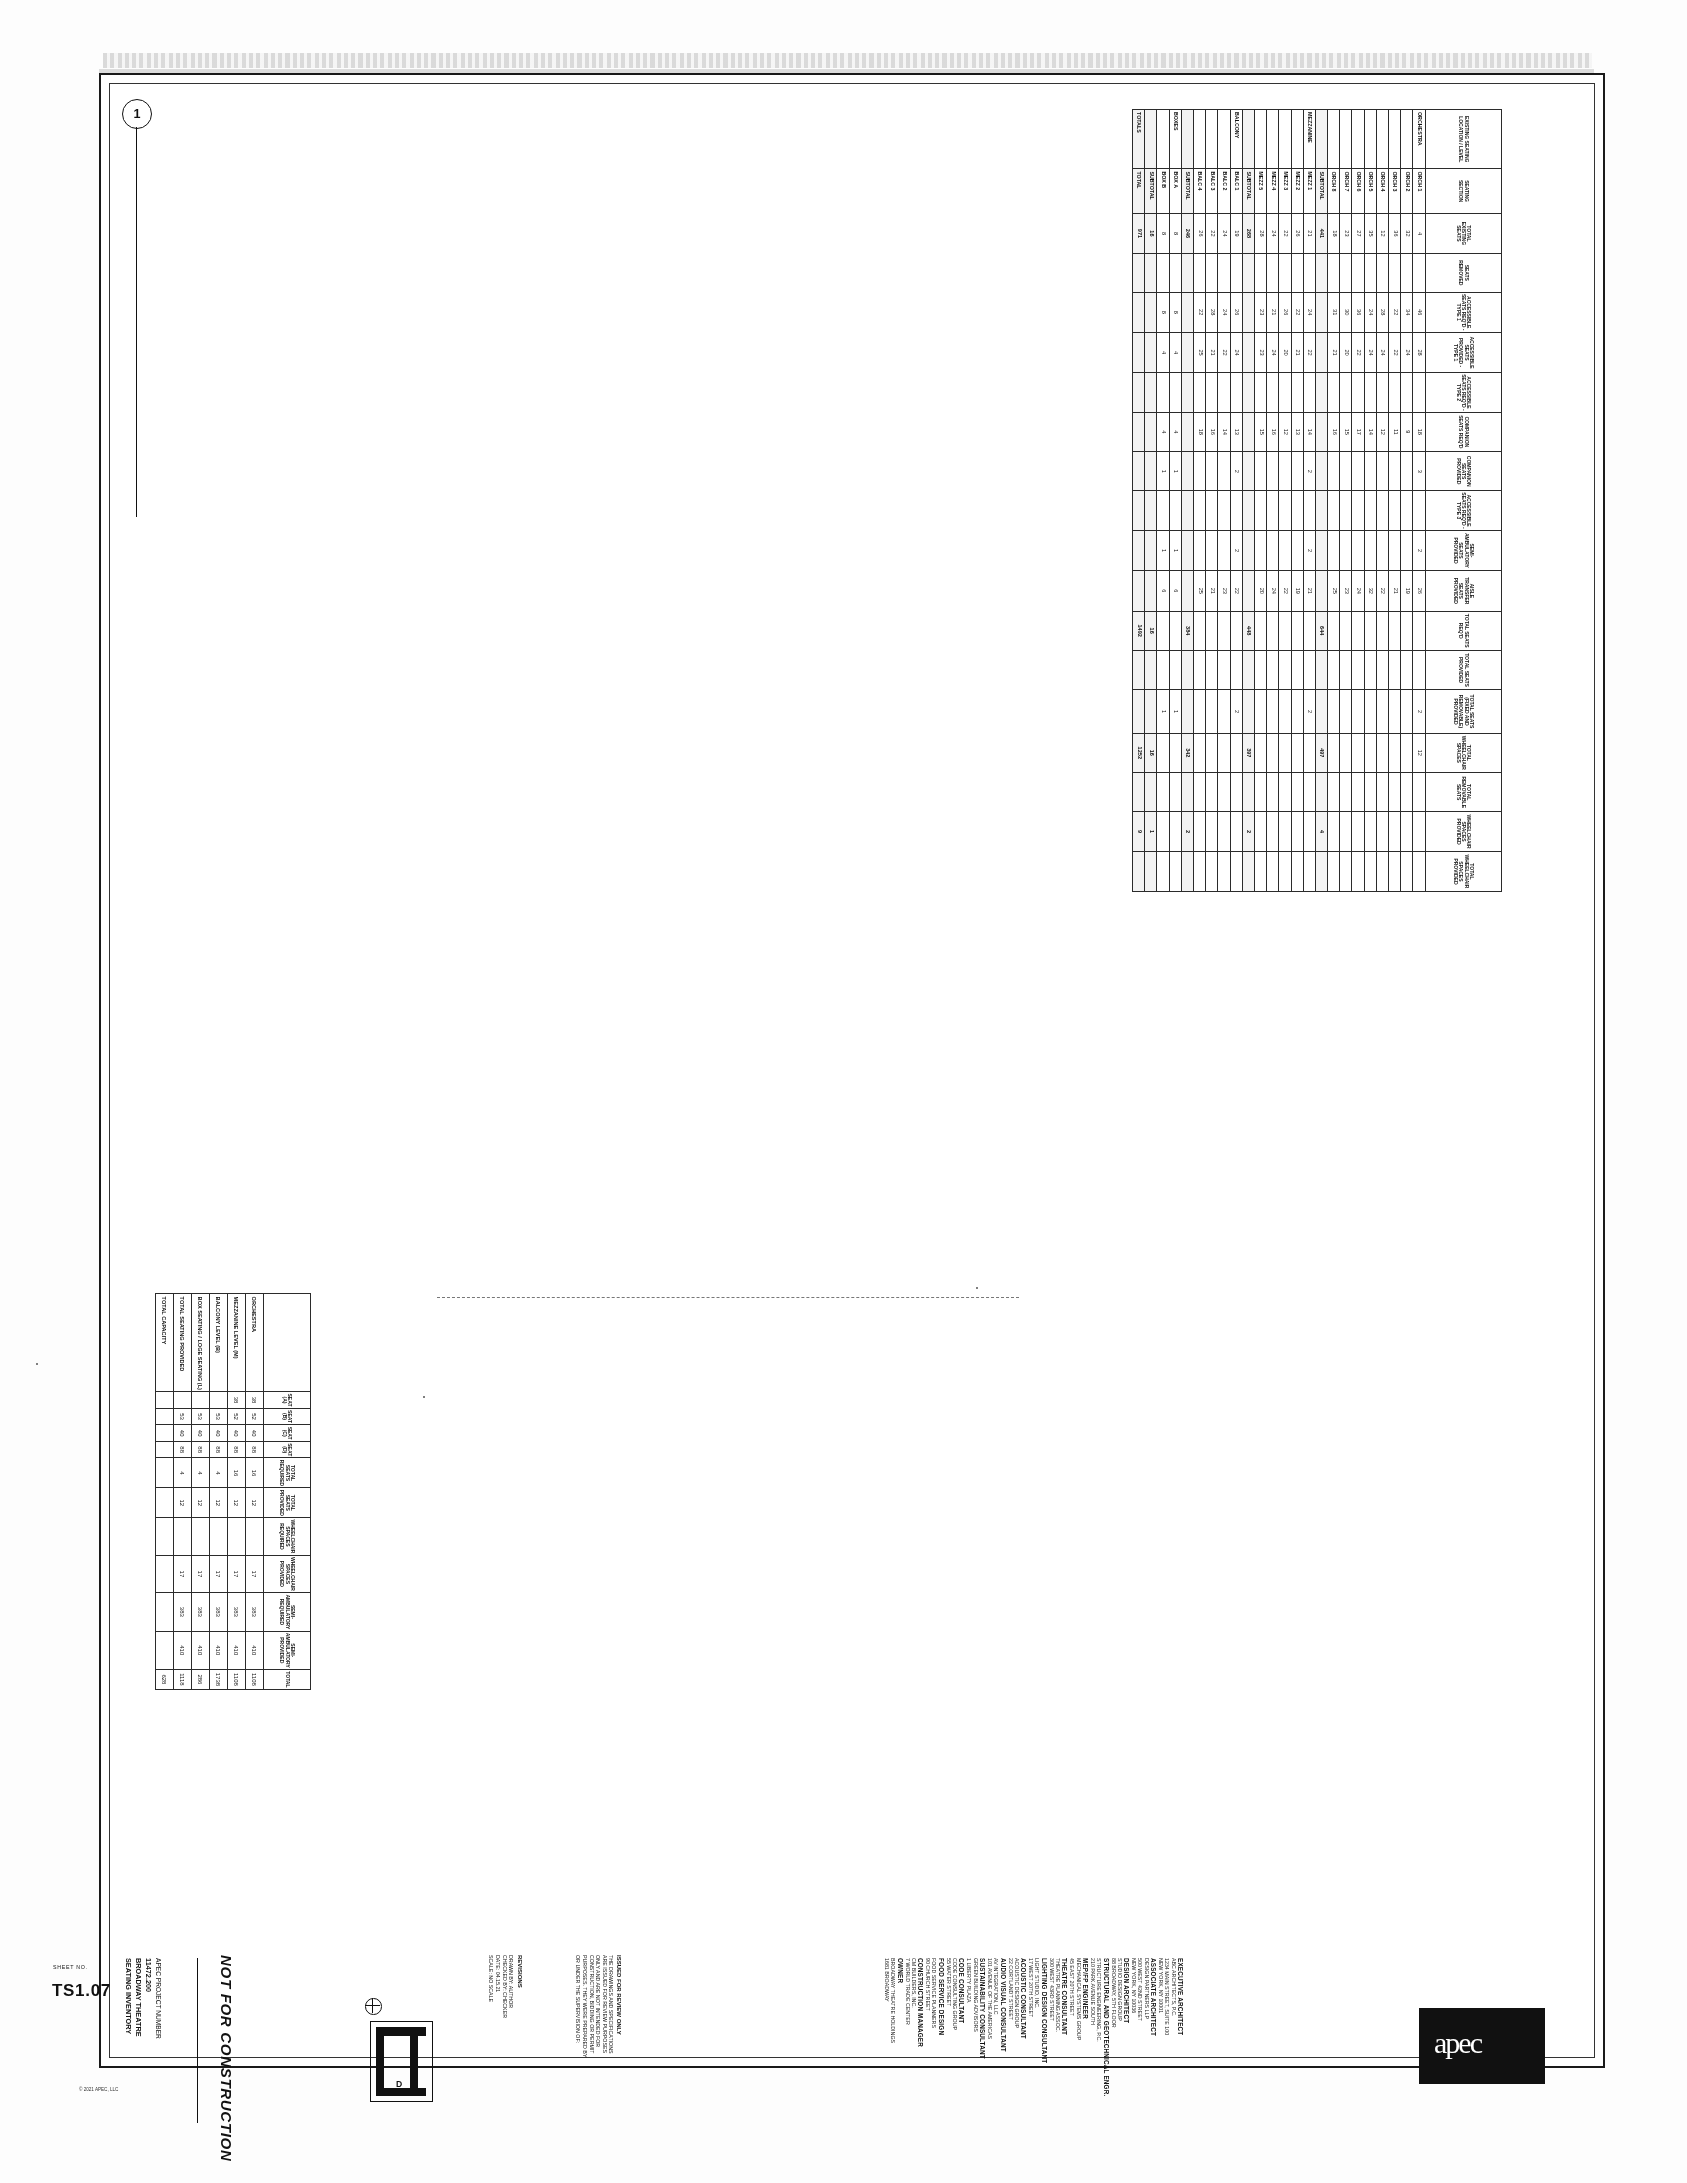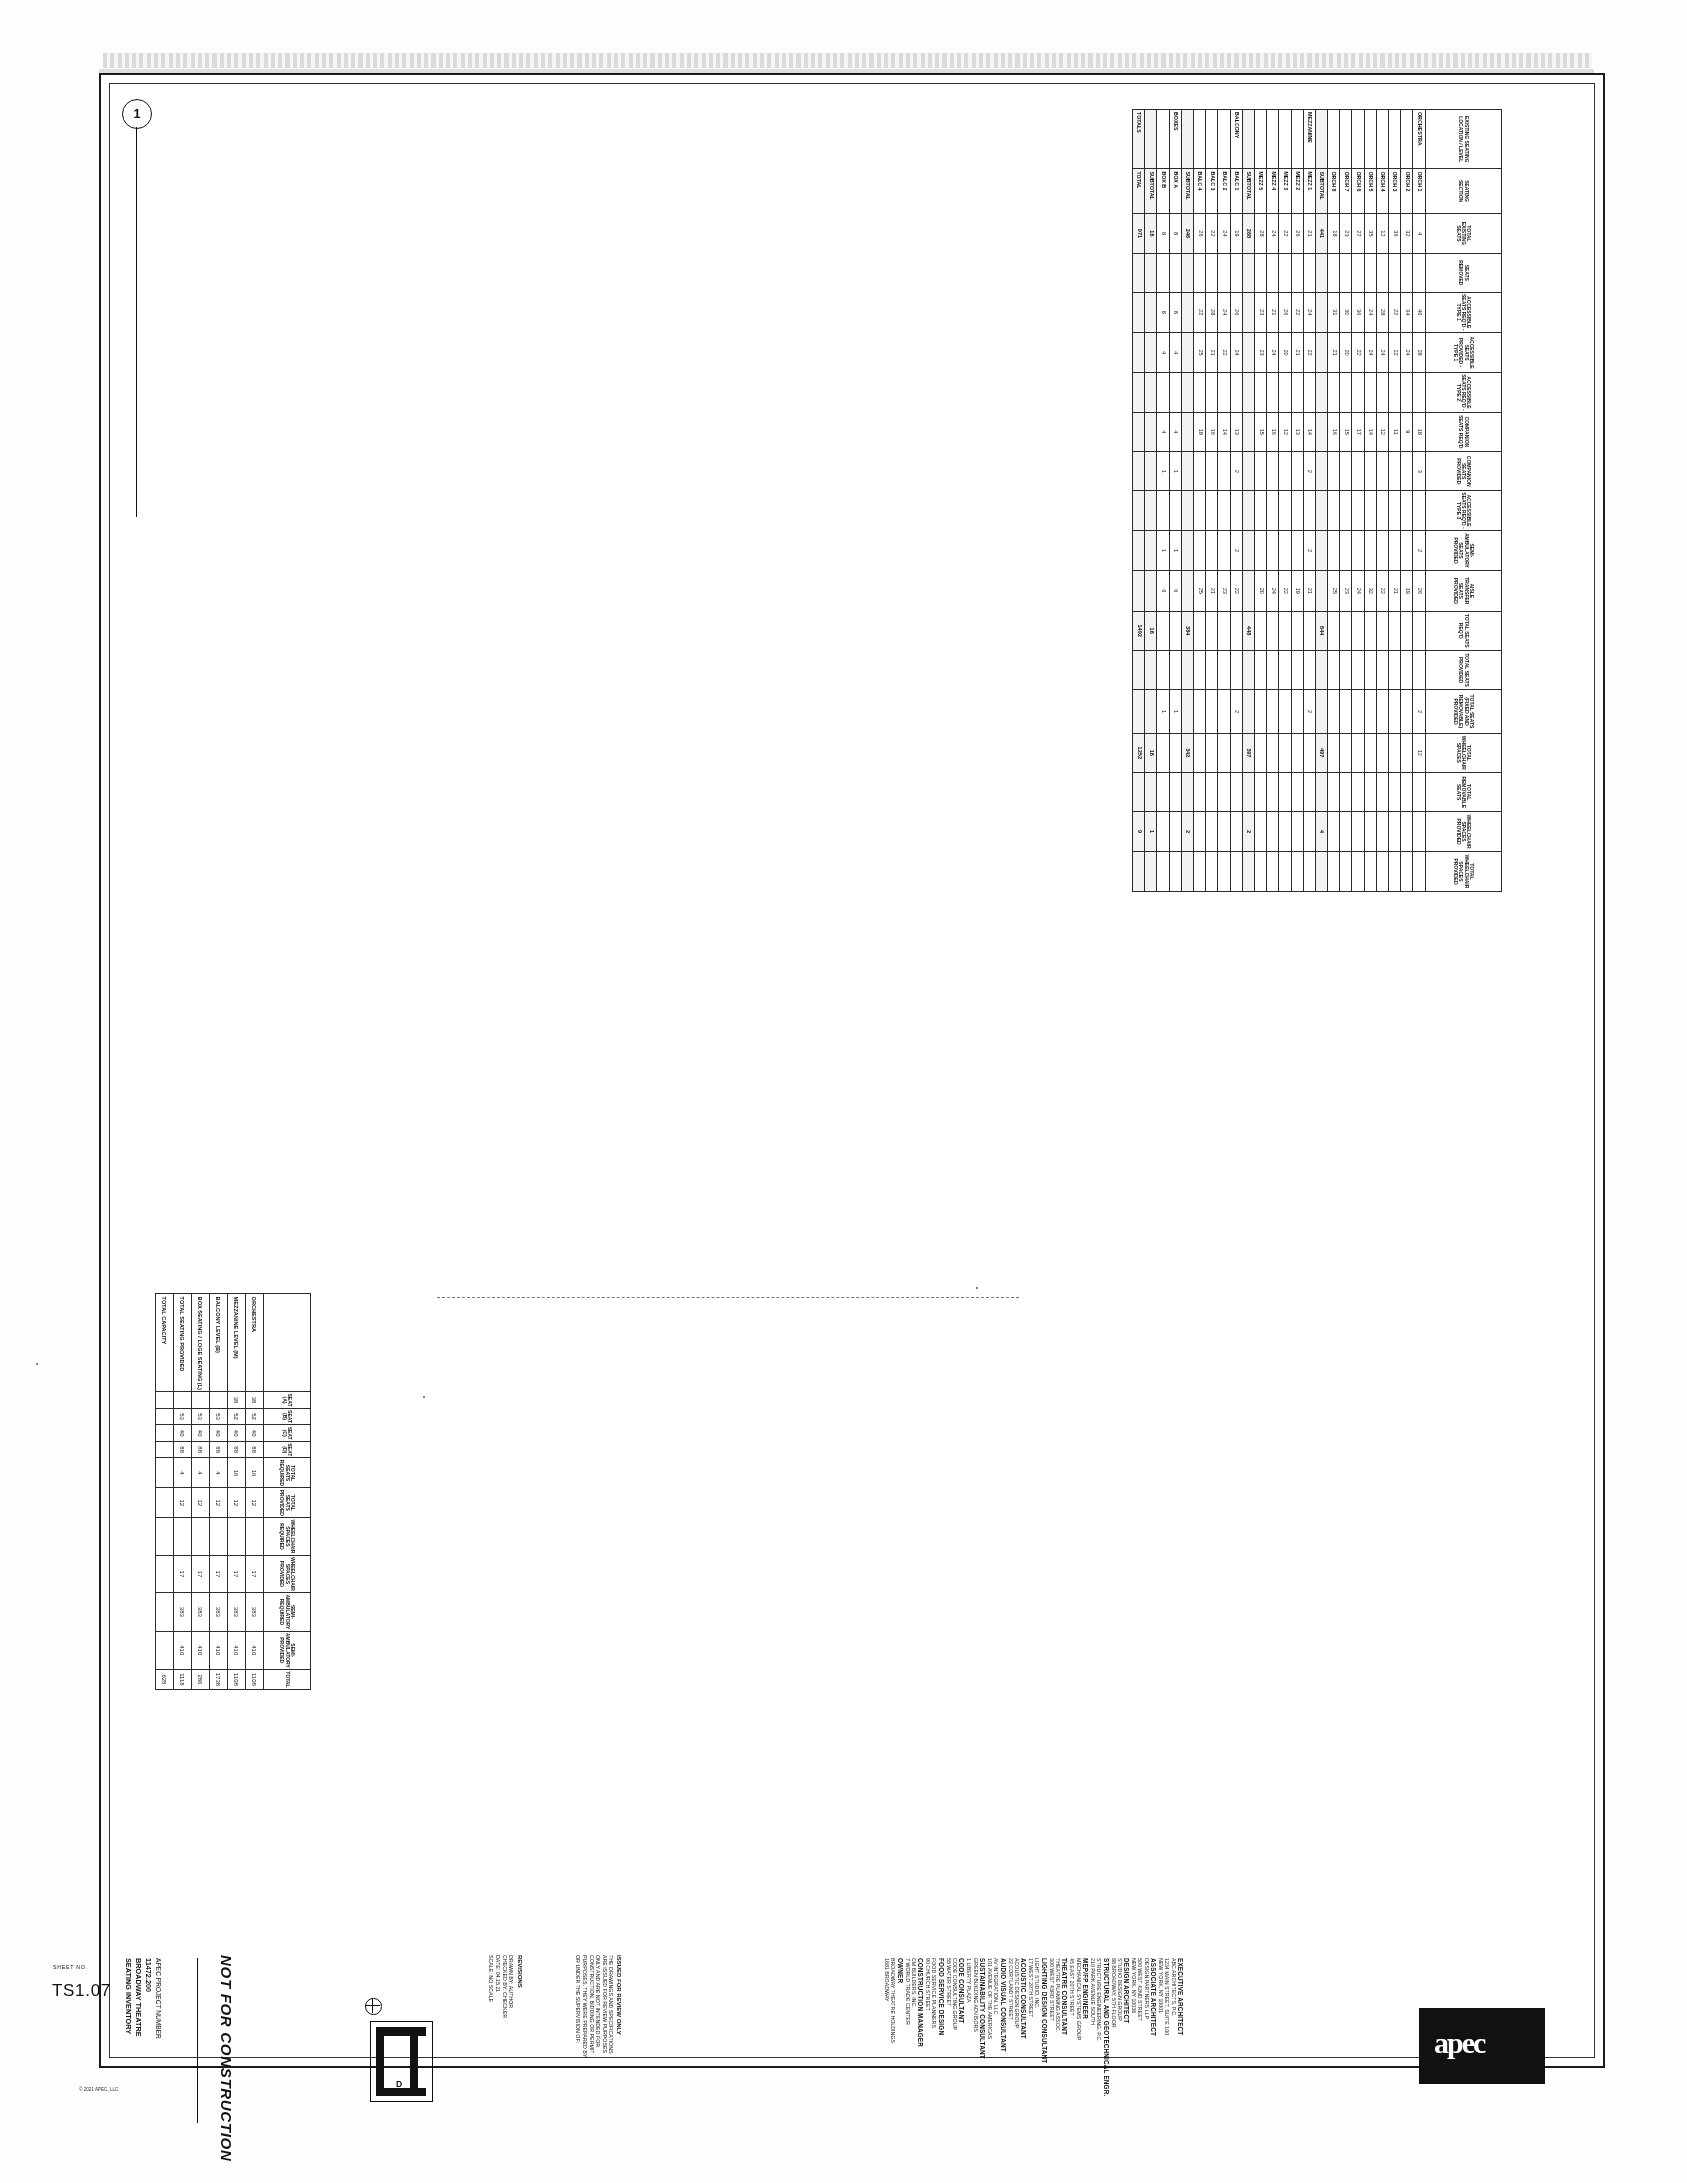--- a/index.html
+++ b/index.html
@@ -150,21 +150,21 @@
     text-align: left;
     padding-left: 2.6px;
     font-size: 5.6px;
     font-weight: 700;
   }
 
   .sheet-no {
     position: absolute;
     left: 52px; top: 1981px;
     font-size: 17px;
-    font-weight: 400;
+    font-weight: 700;
     letter-spacing: 0.7px;
   }
   .sheet-no-small {
     position: absolute;
     left: 53px; top: 1964px;
     font-size: 5.3px;
     letter-spacing: 0.7px;
   }
 
   .consultants {
@@ -280,21 +280,21 @@
   .logo {
     position: absolute;
     left: 1419px; top: 2008px;
     width: 126px; height: 76px;
     background: #111;
   }
   .logo-text {
     position: absolute;
     left: 1434px; top: 2026px;
     font-size: 30px;
-    font-weight: 700;
+    font-weight: 400;
     color: #fff;
     letter-spacing: -2px;
     font-family: "Liberation Serif", serif;
   }
   .firmline {
     position: absolute;
     left: 79px; top: 2087px;
     font-size: 4.6px;
     color: #333;
   }

